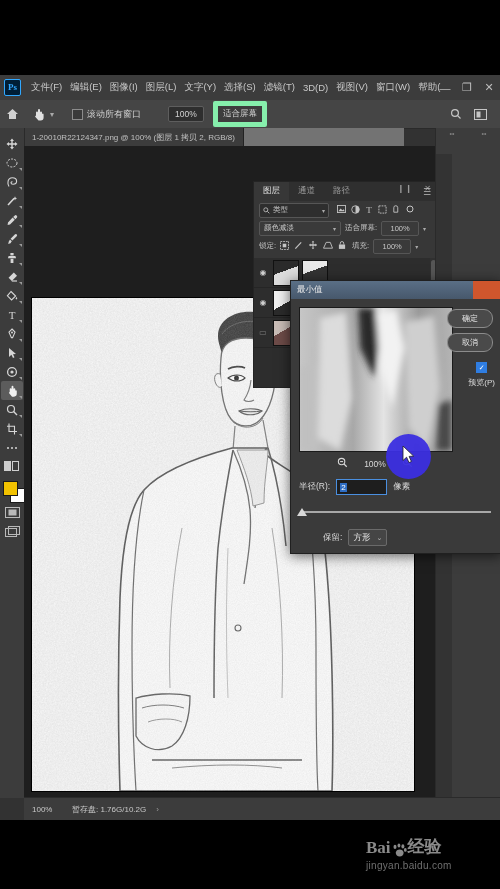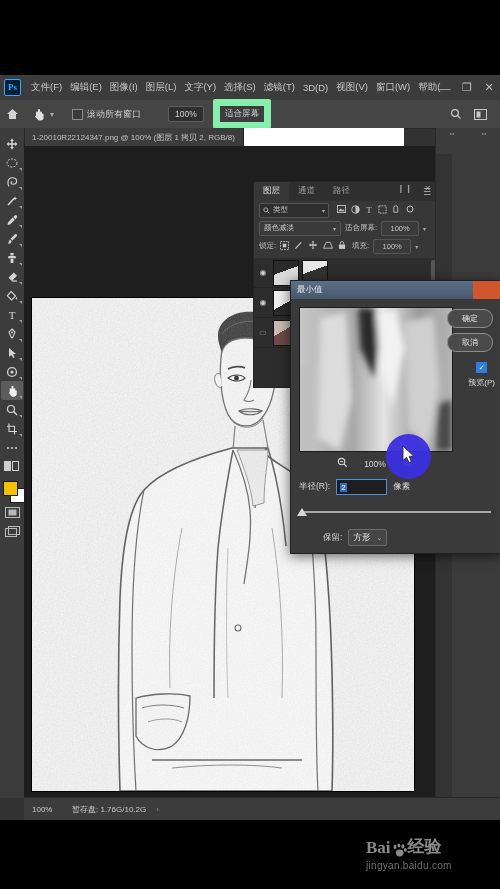--- a/index.html
+++ b/index.html
@@ -18,25 +18,25 @@
            background:#001e36;color:#31a8ff;font-size:9px;line-height:15px;text-align:center;font-weight:bold;
            font-family:"Liberation Serif",serif;flex:0 0 auto;}
   .menuitem{font-size:9.5px;color:#c8c8c8;padding:0 4px;white-space:nowrap;flex:0 0 auto;}
   .wctrl{position:absolute;top:0;height:25px;display:flex;align-items:center;}
   .wctrl span{width:22px;text-align:center;color:#bdbdbd;font-size:11px;}
 
   
   .optionsbar{position:absolute;left:0;top:25px;width:500px;height:28px;background:#454545;border-bottom:1px solid #2a2a2a;}
   .ob-item{position:absolute;top:0;height:28px;display:flex;align-items:center;color:#d2d2d2;font-size:9px;}
   .ob-chk{width:9px;height:9px;border:1px solid #8c8c8c;background:#3a3a3a;margin-right:4px;display:inline-block;}
-  .ob-btn{border:7px solid #86efac;background:#3d3d3d;border-radius:2px;padding:2px 5px;font-size:8.5px;color:#d2d2d2;}
+  .ob-btn{border:5px solid #86efac;background:#3d3d3d;border-radius:2px;padding:2px 5px;font-size:8.5px;color:#d2d2d2;}
   .ob-field{border:1px solid #5e5e5e;background:#2e2e2e;border-radius:2px;padding:2px 6px;font-size:8.5px;color:#d2d2d2;}
 
   
-  .doctabstrip{position:absolute;left:24px;top:53px;width:380px;height:18px;background:#ffffff;}
+  .doctabstrip{position:absolute;left:24px;top:53px;width:380px;height:18px;background:#737373;}
   .doctab{position:absolute;left:0;top:0;height:18px;background:#3c3c3c;display:flex;align-items:center;padding:0 8px;
           font-size:8px;color:#c0c0c0;white-space:nowrap;border-right:1px solid #222;}
 
   
   .toolbar{position:absolute;left:0;top:53px;width:24px;bottom:22px;background:#3c3c3c;border-right:1px solid #2a2a2a;
            display:flex;flex-direction:column;align-items:center;padding-top:6px;}
   .tool{width:22px;height:19px;display:flex;align-items:center;justify-content:center;position:relative;}
   .tool svg{display:block;}
   .tool.active{background:#5c5c5c;border-radius:2px;}
   .tool:after{content:"";position:absolute;right:1px;bottom:1px;width:0;height:0;

